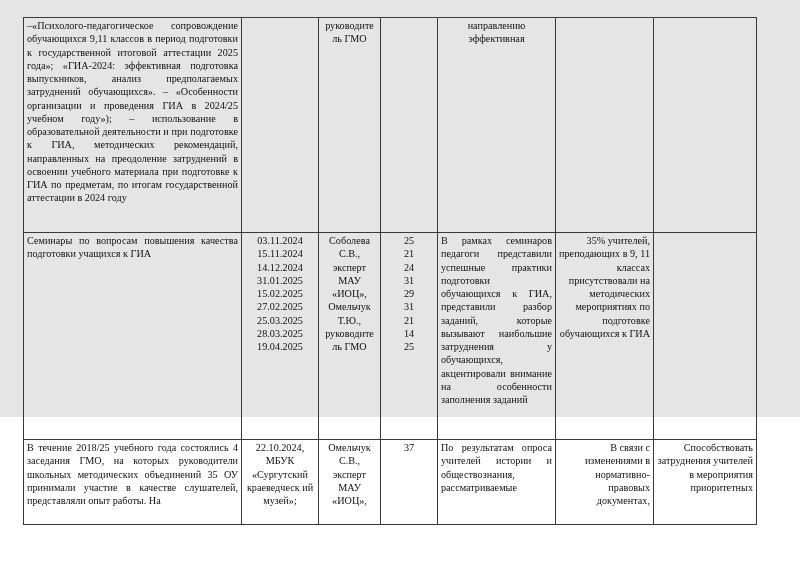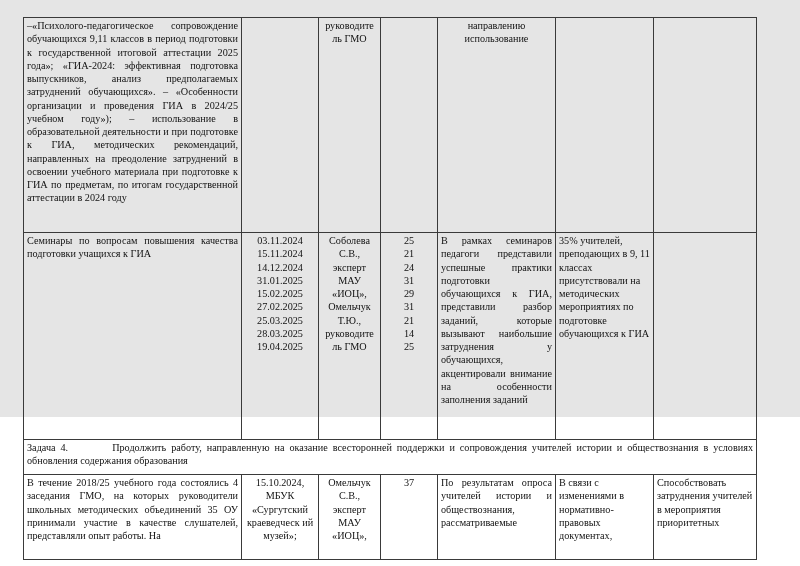--- a/index.html
+++ b/index.html
@@ -39,21 +39,21 @@
   
   col.c1 { width: 218px; }
   col.c2 { width: 77px; }
   col.c3 { width: 62px; }
   col.c4 { width: 57px; }
   col.c5 { width: 118px; }
   col.c6 { width: 98px; }
   col.c7 { width: 103px; }
 
   .just { text-align: justify; text-justify: inter-word; }
-  .ctr  { text-align: left; }
+  .ctr  { text-align: right; }
   .left { text-align: left; }
 
   .numcol, .datecol, .namecol { text-align: center; }
   .lineblock { white-space: pre-line; text-align: center; }
 
   
   tr.row-first td { height: 212px; }
   tr.row-sem td   { height: 204px; }
   tr.row-task td  { height: 32px; }
   tr.row-last td  { height: 82px; }
@@ -80,21 +80,21 @@
 
       <tr class="row-first">
         <td class="just">–«Психолого-педагогическое сопровождение обучающихся 9,11 классов в период подготовки к государственной итоговой аттестации 2025 года»; «ГИА-2024: эффективная подготовка выпускников, анализ предполагаемых затруднений обучающихся».
 – «Особенности организации и проведения ГИА в 2024/25 учебном году»);
 – использование в образовательной деятельности и при подготовке к ГИА, методических рекомендаций, направленных на преодоление затруднений в освоении учебного материала при подготовке к ГИА по предметам, по итогам государственной аттестации в 2024 году</td>
         <td class="datecol lineblock"></td>
         <td class="namecol lineblock">руководите
 ль ГМО</td>
         <td class="numcol lineblock"></td>
         <td class="left lineblock">направлению
-использование</td>
+эффективная</td>
         <td class="ctr"></td>
         <td class="ctr"></td>
       </tr>
 
       <tr class="row-sem">
         <td class="just">Семинары по вопросам повышения качества подготовки учащихся к ГИА</td>
         <td class="datecol lineblock">03.11.2024
 15.11.2024
 14.12.2024
 31.01.2025
@@ -111,27 +111,24 @@
 29
 31
 21
 14
 25</td>
         <td class="just">В рамках семинаров педагоги представили успешные практики подготовки обучающихся к ГИА, представили разбор заданий, которые вызывают наибольшие затруднения у обучающихся, акцентировали внимание на особенности заполнения заданий</td>
         <td class="ctr">35% учителей, преподающих в 9, 11 классах присутствовали на методических мероприятиях по подготовке обучающихся к ГИА</td>
         <td class="ctr"></td>
       </tr>
 
-      <tr class="row-task">
-        <td class="task-cell" colspan="7"><span>Задача 4.</span><span class="tab"></span><span>Продолжить работу, направленную на оказание всесторонней поддержки и сопровождения учителей истории и обществознания в условиях обновления содержания образования</span></td>
-      </tr>
 
       <tr class="row-last">
         <td class="just">В течение 2018/25 учебного года состоялись 4 заседания ГМО, на которых руководители школьных методических объединений 35 ОУ принимали участие в качестве слушателей, представляли опыт работы. На</td>
-        <td class="datecol">15.10.2024, МБУК «Сургутский краеведческ ий музей»;</td>
+        <td class="datecol">22.10.2024, МБУК «Сургутский краеведческ ий музей»;</td>
         <td class="namecol">Омельчук С.В., эксперт МАУ «ИОЦ»,</td>
         <td class="numcol">37</td>
         <td class="just">По результатам опроса учителей истории и обществознания, рассматриваемые</td>
         <td class="ctr">В связи с изменениями в нормативно-правовых документах,</td>
         <td class="ctr">Способствовать затруднения учителей в мероприятия приоритетных</td>
       </tr>
 
     </tbody>
   </table>
 

